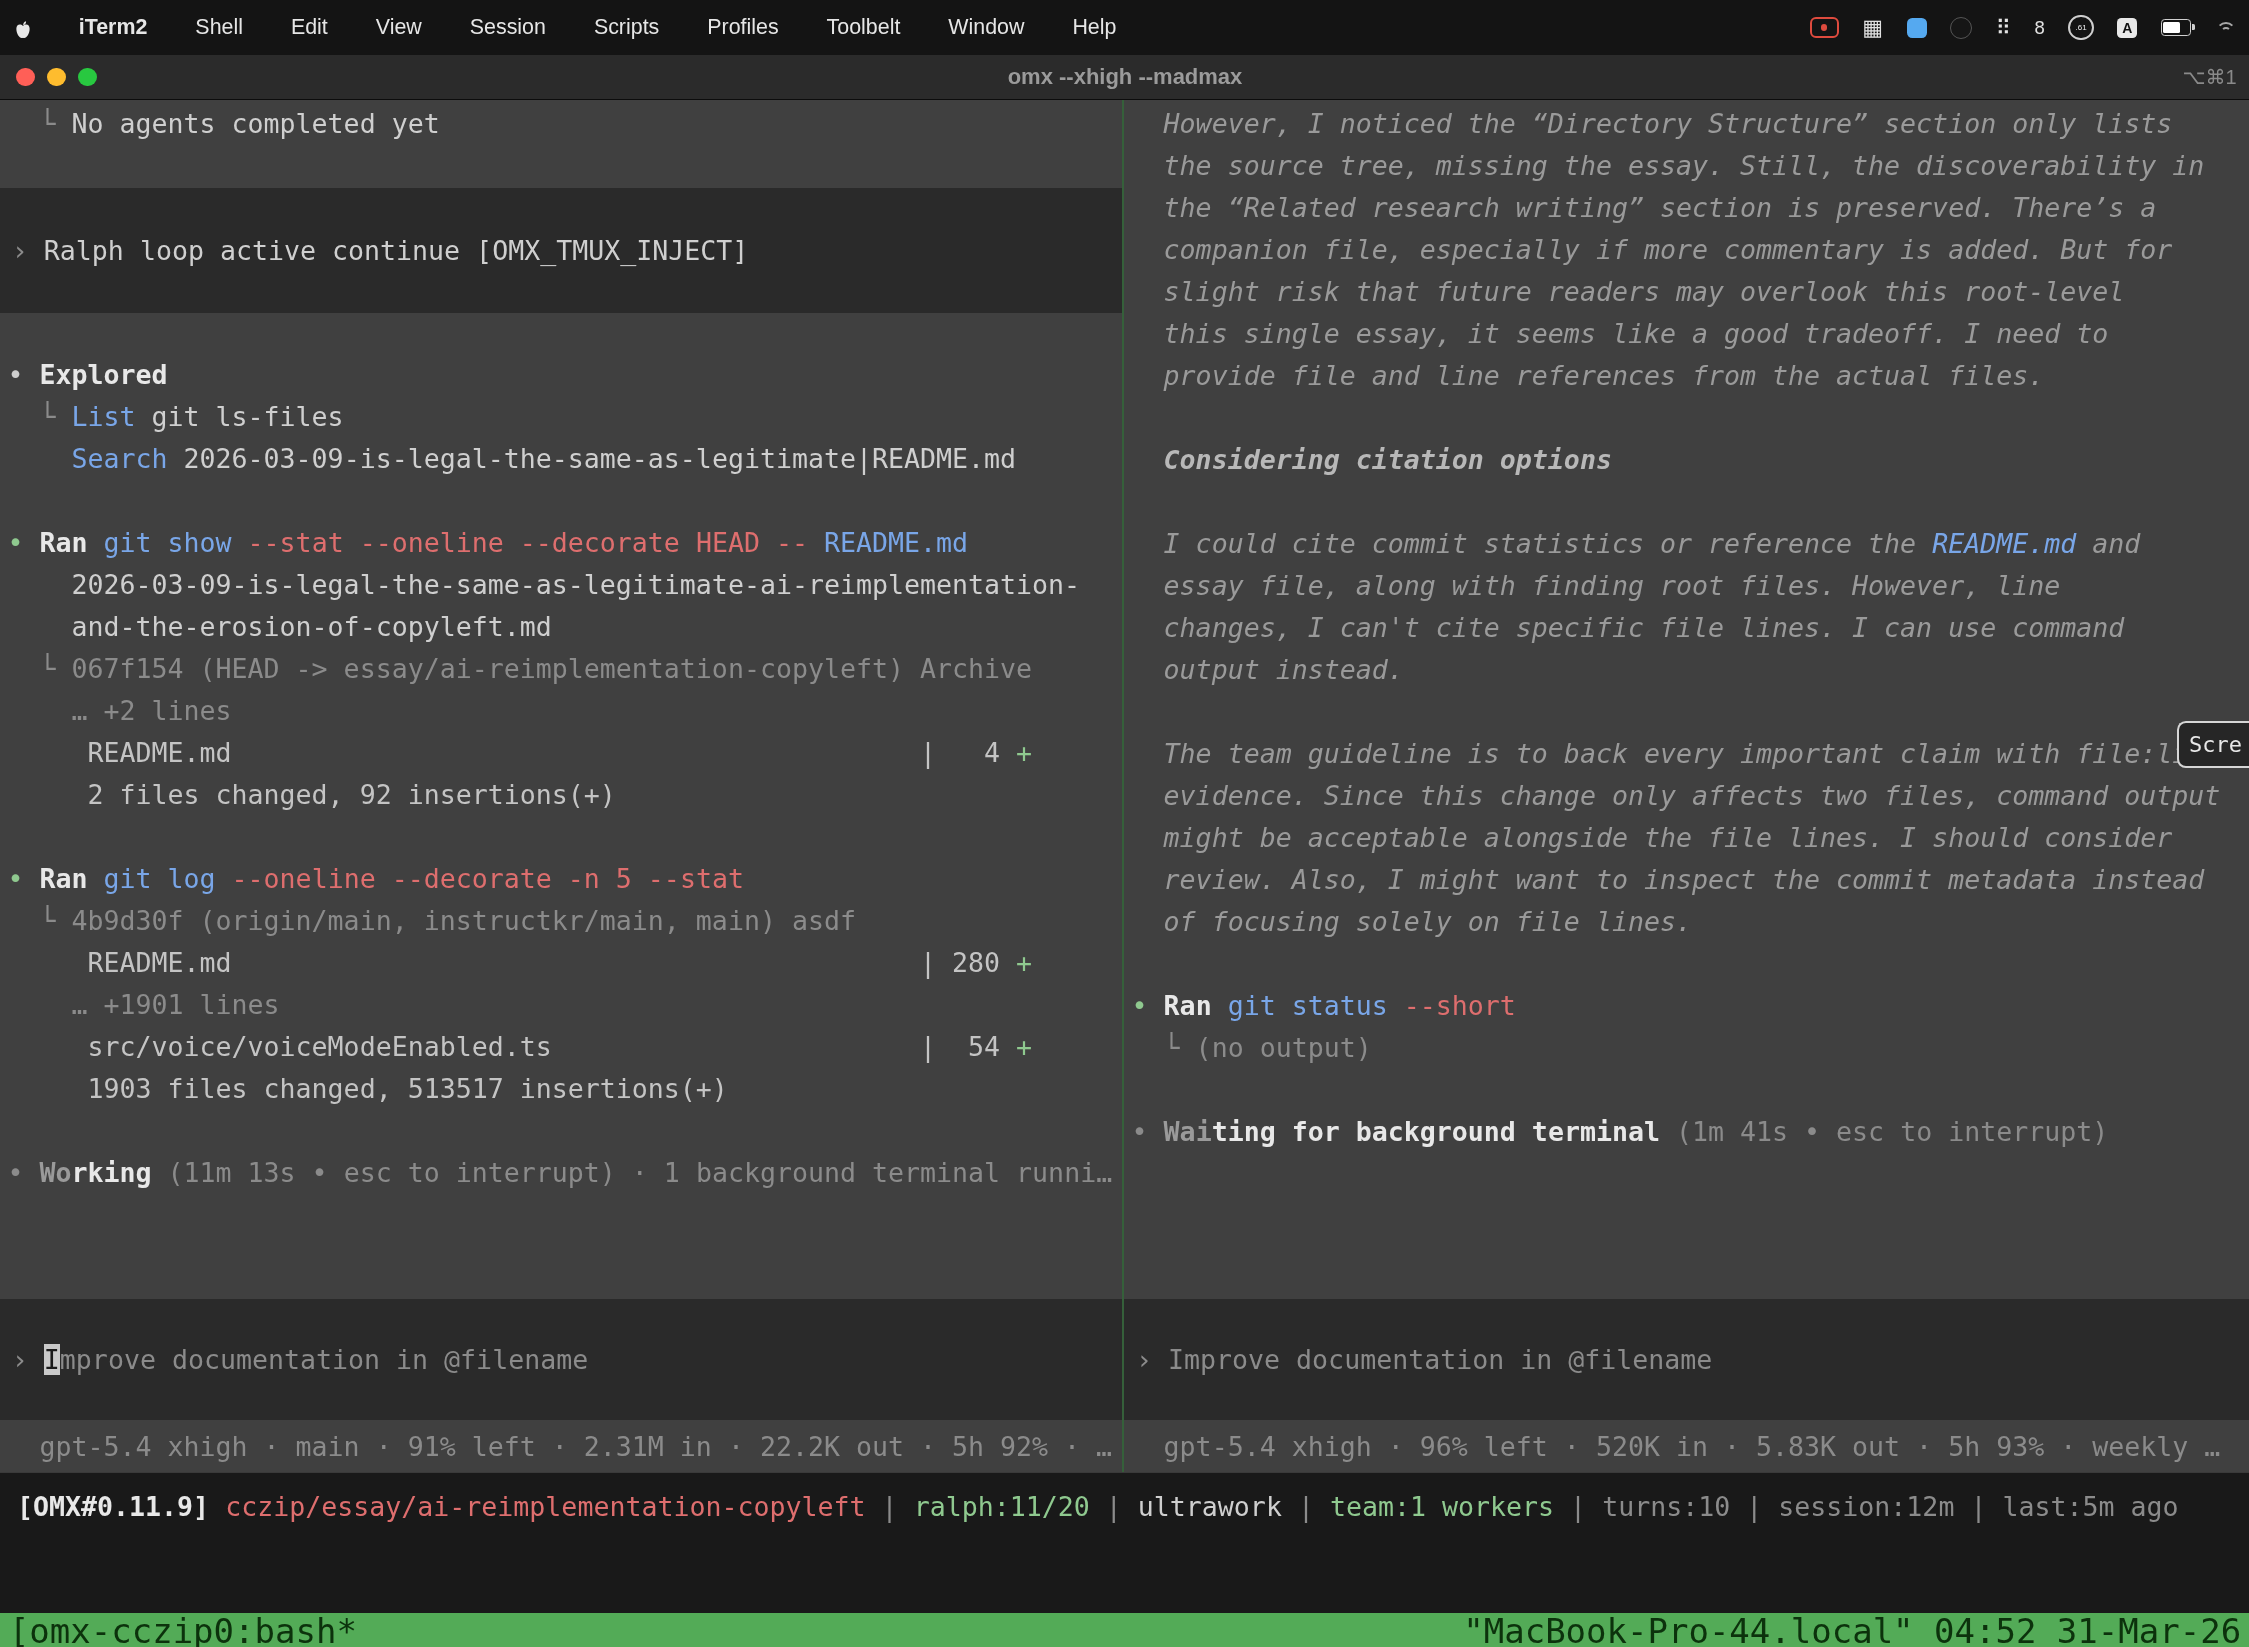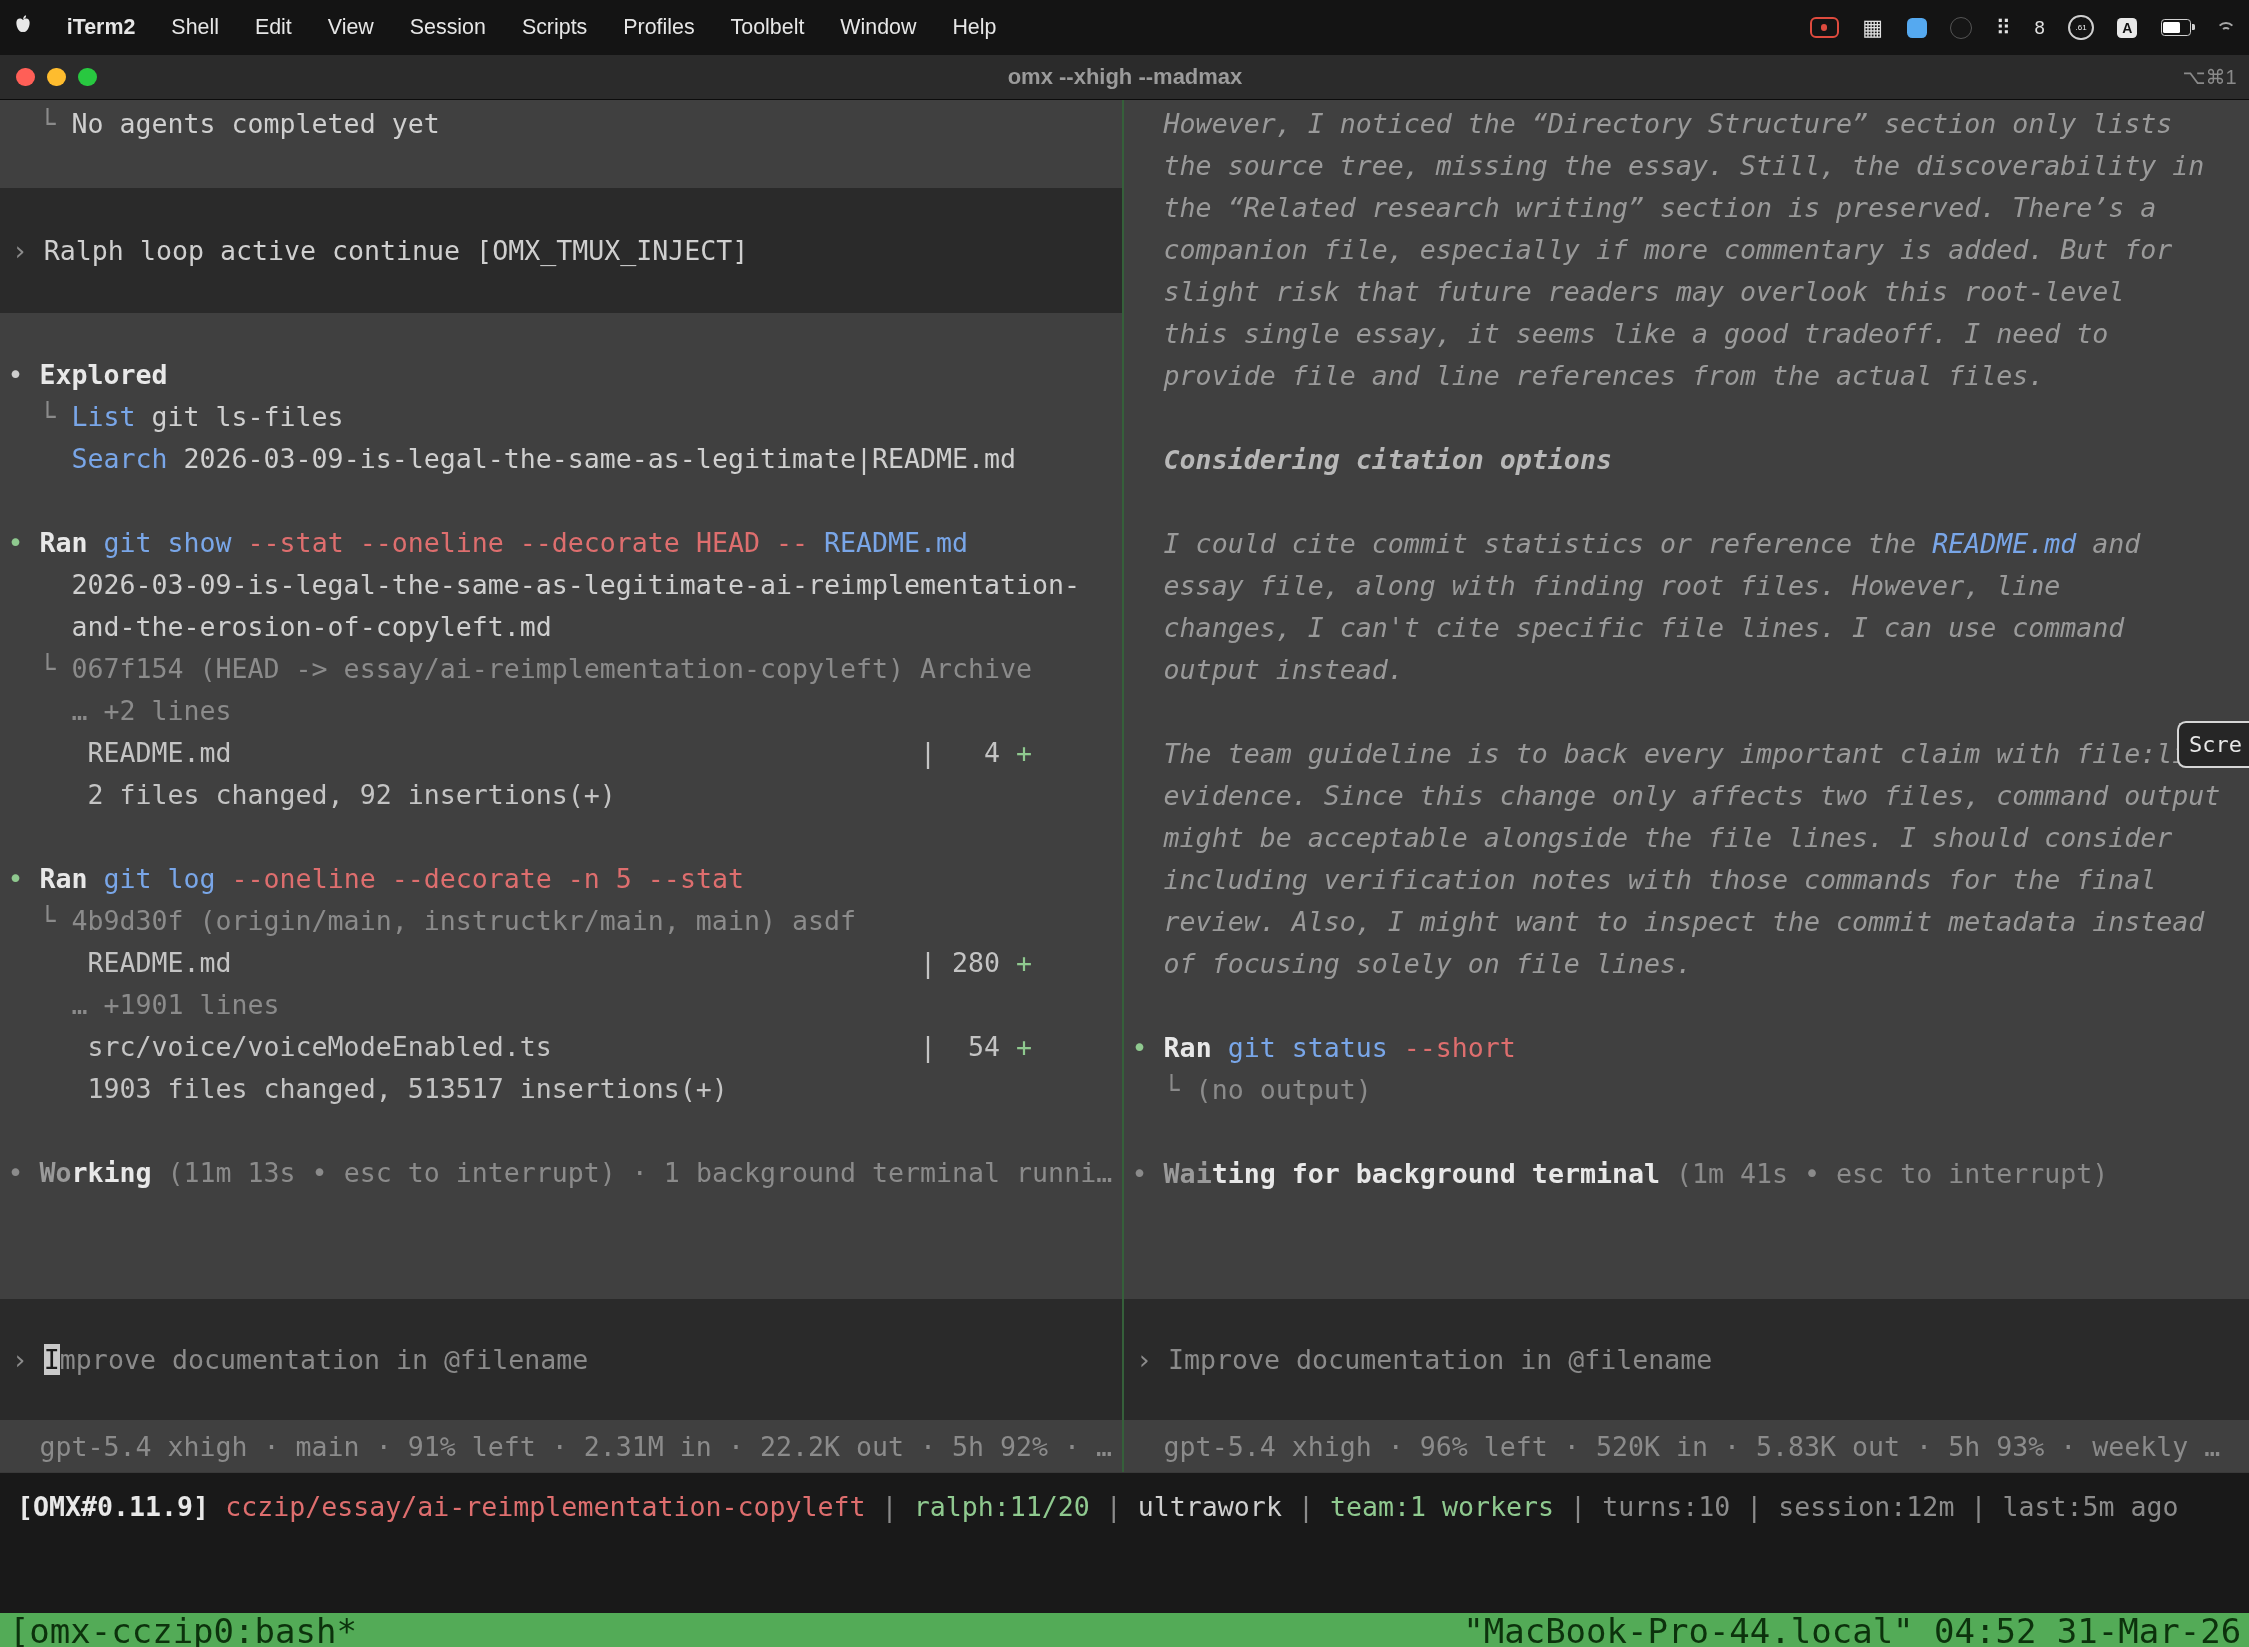--- a/index.html
+++ b/index.html
@@ -1,20 +1,20 @@
 <!DOCTYPE html>
 <html style="font-size:11.8px"><head>
 <meta charset="utf-8">
 <style>
   html,body{margin:0;padding:0;background:#000;}
   .screen{width:2250px;height:1648px;display:flex;flex-direction:column;background:#191919;overflow:hidden;position:relative;font-family:"DejaVu Sans Mono",monospace;}
 
   
   .menubar{height:55px;background:#141414;color:#e6e6e6;display:flex;align-items:center;justify-content:space-between;padding:0 14.8px;font-family:"Liberation Sans",sans-serif;font-size:21.4px;flex:0 0 auto;}
-  .menu-left{display:flex;align-items:flex-start;gap:36px;}
+  .menu-left{display:flex;align-items:flex-end;gap:48px;}
   .menu-left .apple svg{display:block;}
   .menu-item{white-space:nowrap;}
   .menu-item.app{font-weight:bold;}
   .menu-right{display:flex;align-items:center;gap:23.6px;}
   .mi{display:flex;align-items:center;justify-content:center;color:#e2e2e2;font-size:19px;}
   [data-name="screen-recording-icon"]{width:25px;height:17.7px;border:2.2px solid #df4b3e;border-radius:5.9px;position:relative;}
   [data-name="screen-recording-icon"]::after{content:'';position:absolute;inset:0;margin:auto;width:6.6px;height:6.6px;border-radius:50%;background:#df4b3e;}
   [data-name="grid-icon"]{font-size:22px;}
   [data-name="raycast-icon"]{width:20px;height:20px;border-radius:5.2px;background:#55a9f0;}
   [data-name="music-icon"]{width:20px;height:20px;border-radius:50%;background:#161616;border:1.5px solid #555;}
@@ -163,21 +163,20 @@
           <div class="line" data-name="terminal-line"><span class="s-gbi" data-name="text-segment">  Considering citation options</span></div>
           <div class="line" data-name="blank-line"></div>
           <div class="line" data-name="terminal-line"><span class="s-gi" data-name="text-segment">  I could cite commit statistics or reference the </span><span class="s-bi" data-name="text-segment">README.md</span><span class="s-gi" data-name="text-segment"> and</span></div>
           <div class="line" data-name="terminal-line"><span class="s-gi" data-name="text-segment">  essay file, along with finding root files. However, line</span></div>
           <div class="line" data-name="terminal-line"><span class="s-gi" data-name="text-segment">  changes, I can't cite specific file lines. I can use command</span></div>
           <div class="line" data-name="terminal-line"><span class="s-gi" data-name="text-segment">  output instead.</span></div>
           <div class="line" data-name="blank-line"></div>
           <div class="line" data-name="terminal-line"><span class="s-gi" data-name="text-segment">  The team guideline is to back every important claim with file:line</span></div>
           <div class="line" data-name="terminal-line"><span class="s-gi" data-name="text-segment">  evidence. Since this change only affects two files, command output</span></div>
           <div class="line" data-name="terminal-line"><span class="s-gi" data-name="text-segment">  might be acceptable alongside the file lines. I should consider</span></div>
-          <div class="line" data-name="terminal-line"><span class="s-gi" data-name="text-segment">  including verification notes with those commands for the final</span></div>
           <div class="line" data-name="terminal-line"><span class="s-gi" data-name="text-segment">  review. Also, I might want to inspect the commit metadata instead</span></div>
           <div class="line" data-name="terminal-line"><span class="s-gi" data-name="text-segment">  of focusing solely on file lines.</span></div>
           <div class="line" data-name="blank-line"></div>
           <div class="line" data-name="terminal-line"><span class="s-gn" data-name="text-segment">• </span><span class="s-wb" data-name="text-segment">Ran</span><span class="s-b" data-name="text-segment"> git status</span><span class="s-r" data-name="text-segment"> --short</span></div>
           <div class="line" data-name="terminal-line"><span class="s-g" data-name="text-segment">  └ (no output)</span></div>
           <div class="line" data-name="blank-line"></div>
           <div class="line" data-name="terminal-line"><span class="s-g" data-name="text-segment">• </span><span class="s-gb" data-name="text-segment">Wai</span><span class="s-wb" data-name="text-segment">ting for background terminal</span><span class="s-g" data-name="text-segment"> (1m 41s • esc to interrupt)</span></div>
         </div>
       <div class="input-box" id="right-input" data-name="right-prompt-input"><span class="s-g" data-name="text-segment">› </span><span class="s-g" data-name="text-segment">Improve documentation in @filename</span></div>
       <div class="line pane-footer" id="right-footer" data-name="right-pane-status-line"><span class="s-g" data-name="text-segment">  gpt-5.4 xhigh · 96% left · 520K in · 5.83K out · 5h 93% · weekly …</span></div>

